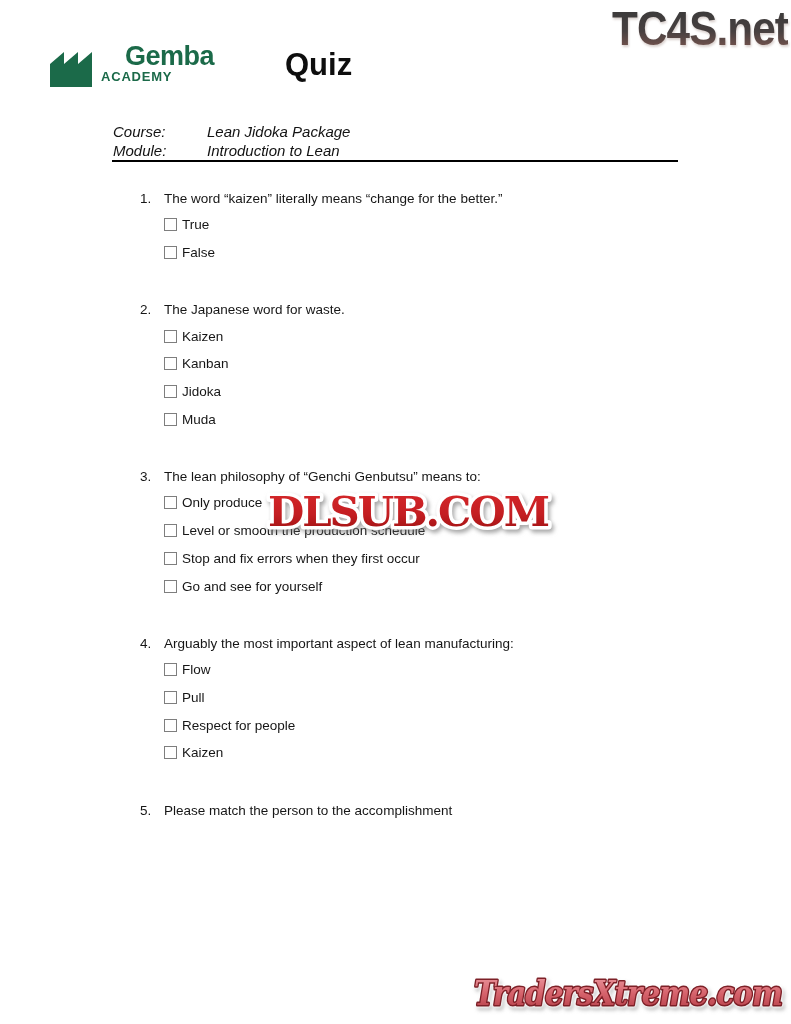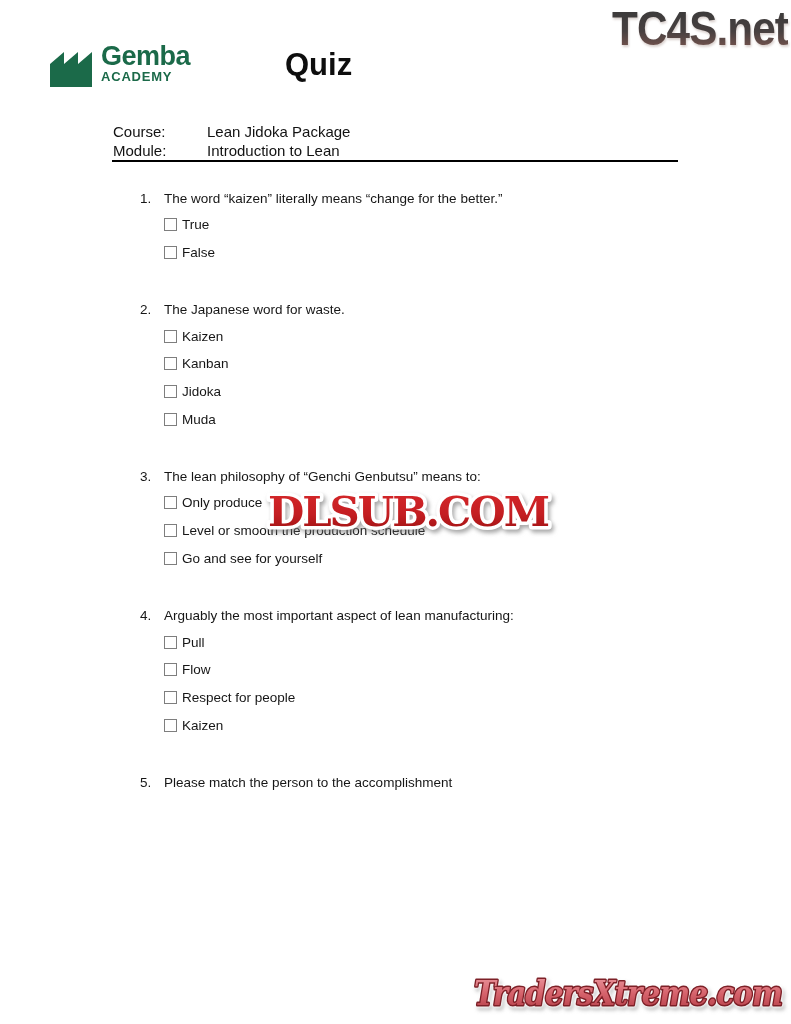--- a/index.html
+++ b/index.html
@@ -4,36 +4,36 @@
 <style>
   html,body{margin:0;padding:0;}
   body{
     position:relative;width:791px;height:1024px;background:#ffffff;
     font-family:"Liberation Sans",sans-serif;overflow:hidden;color:#161616;
   }
   
   .logo{position:absolute;left:50px;top:43px;display:flex;align-items:flex-start;}
   .logo-icon{display:block;margin-top:2px;}
   .logo-text{margin-left:5px;}
-  .logo-name{font-size:27px;font-weight:bold;color:#1b6a49;line-height:26px;letter-spacing:-0.5px;}
+  .logo-name{font-size:27px;font-weight:bold;color:#1b6a49;line-height:26px;letter-spacing:-0.5px;margin-left:24px;}
   .logo-sub{font-size:13px;font-weight:bold;color:#1b6a49;letter-spacing:0.8px;line-height:15px;}
   
   .title{position:absolute;top:47px;left:285px;width:175px;text-align:left;
          font-size:31px;font-weight:bold;color:#0e0e0e;}
   
   .tc4s{
     position:absolute;top:1px;right:3px;font-weight:bold;font-size:48px;letter-spacing:-1px;
     transform:scaleX(.88);transform-origin:100% 0;
     background:linear-gradient(180deg,#3a3a3a 12%,#474040 55%,#8a5d55 100%);
     -webkit-background-clip:text;background-clip:text;color:transparent;
     filter:drop-shadow(1px 2px 1px rgba(170,150,145,.45));
   }
   
   .course{position:absolute;left:113px;top:123px;font-size:15px;color:#121212;}
-  .course-row{display:flex;line-height:18.5px;}
+  .course-row{display:flex;line-height:18.5px;font-style:italic;}
   .course-label{width:94px;flex:0 0 94px;}
   .rule{position:absolute;left:112px;top:160px;width:566px;height:2px;background:#000;}
   
   #questions{position:absolute;left:140px;top:190px;width:560px;}
   .q{margin-bottom:35px;}
   .q-head{display:flex;font-size:13.5px;line-height:17px;}
   .q-num{width:24px;flex:0 0 24px;}
   .q-options{margin-left:24px;margin-top:4px;}
   .opt{height:27.7px;display:flex;align-items:center;}
   .cb{width:13px;height:13px;border:1px solid #7e7e7e;background:#fff;margin-right:5px;flex:0 0 13px;box-sizing:border-box;}
@@ -124,37 +124,41 @@
         <div class="opt">
           <span class="cb"></span>
           <span class="opt-label">Only produce</span>
         </div>
         <div class="opt">
           <span class="cb"></span>
           <span class="opt-label">Level or smooth the production schedule</span>
         </div>
         <div class="opt">
           <span class="cb"></span>
+          <span class="opt-label">Stop and fix errors when they first occur</span>
+        </div>
+        <div class="opt">
+          <span class="cb"></span>
           <span class="opt-label">Go and see for yourself</span>
         </div>
       </div>
     </div>
     <div class="q">
       <div class="q-head">
         <span class="q-num">4.</span>
         <span class="q-text">Arguably the most important aspect of lean manufacturing:</span>
       </div>
       <div class="q-options">
         <div class="opt">
           <span class="cb"></span>
+          <span class="opt-label">Flow</span>
+        </div>
+        <div class="opt">
+          <span class="cb"></span>
           <span class="opt-label">Pull</span>
-        </div>
-        <div class="opt">
-          <span class="cb"></span>
-          <span class="opt-label">Flow</span>
         </div>
         <div class="opt">
           <span class="cb"></span>
           <span class="opt-label">Respect for people</span>
         </div>
         <div class="opt">
           <span class="cb"></span>
           <span class="opt-label">Kaizen</span>
         </div>
       </div>

